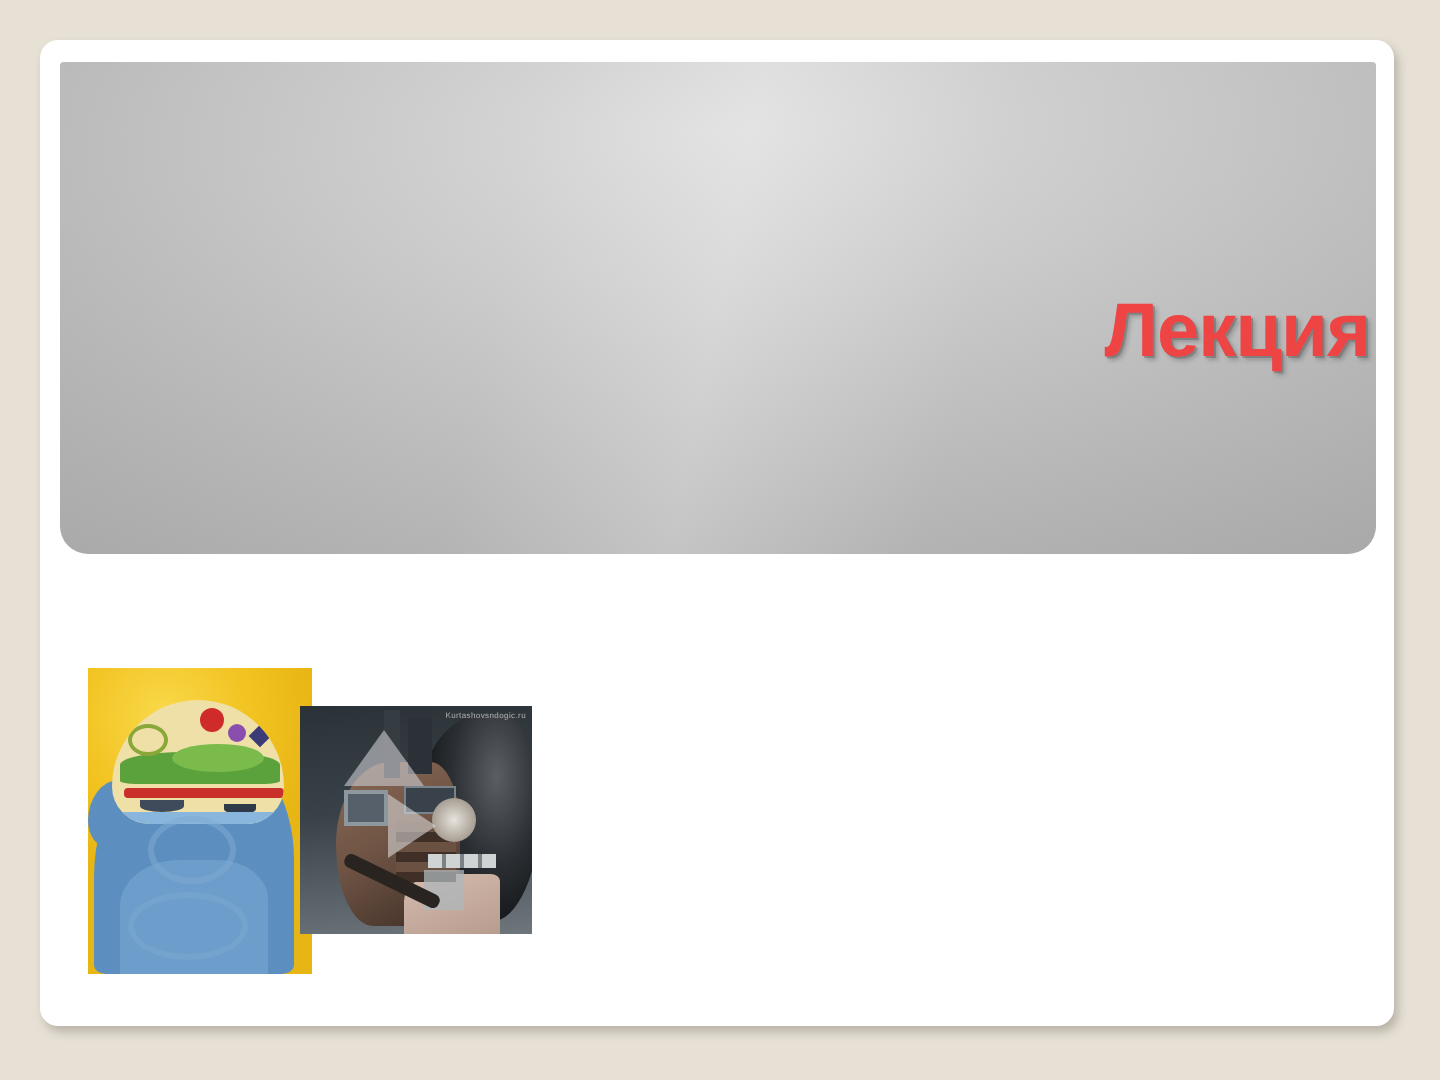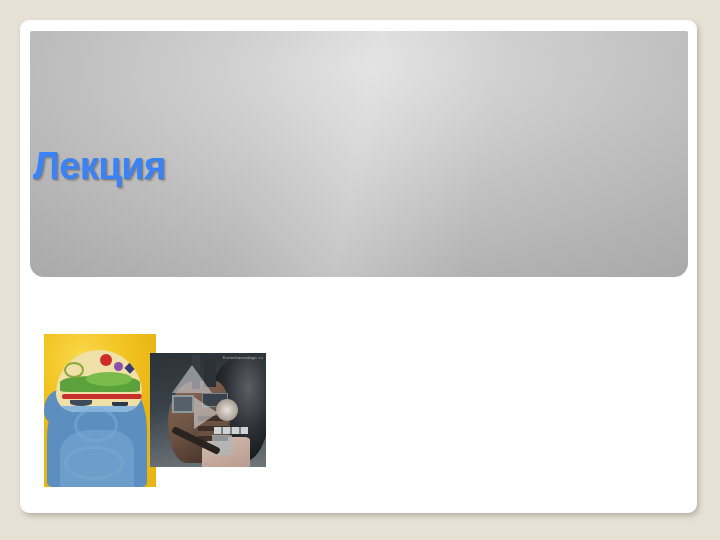--- a/index.html
+++ b/index.html
@@ -40,26 +40,27 @@
         rgba(185,185,185,0.10) 34%,
         rgba(255,255,255,0.22) 50%,
         rgba(170,170,170,0.10) 68%,
         rgba(150,150,150,0.26) 100%);
     pointer-events:none;
   }
 
   
   #title-block {
     position: absolute;
-    right: 24px;
+    right: 12px;
     top: 128px;
     width: 640px;
+    text-align: right;
     z-index: 5;
     line-height: 0.97;
-    color: #3b82f6;
+    color: #ef4444;
     text-shadow:
        1px 1px 0 rgba(110,110,110,0.55),
        2px 2px 2px rgba(90,90,90,0.40);
     font-weight: bold;
     letter-spacing: -0.5px;
   }
   .title-line-1 {
     font-size: 38px;
     display: block;
   }

